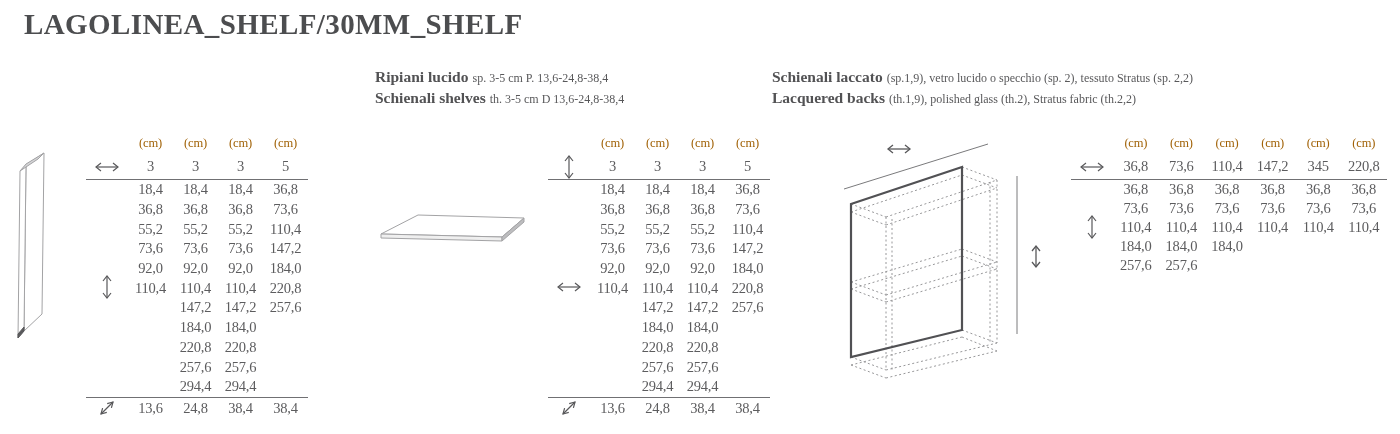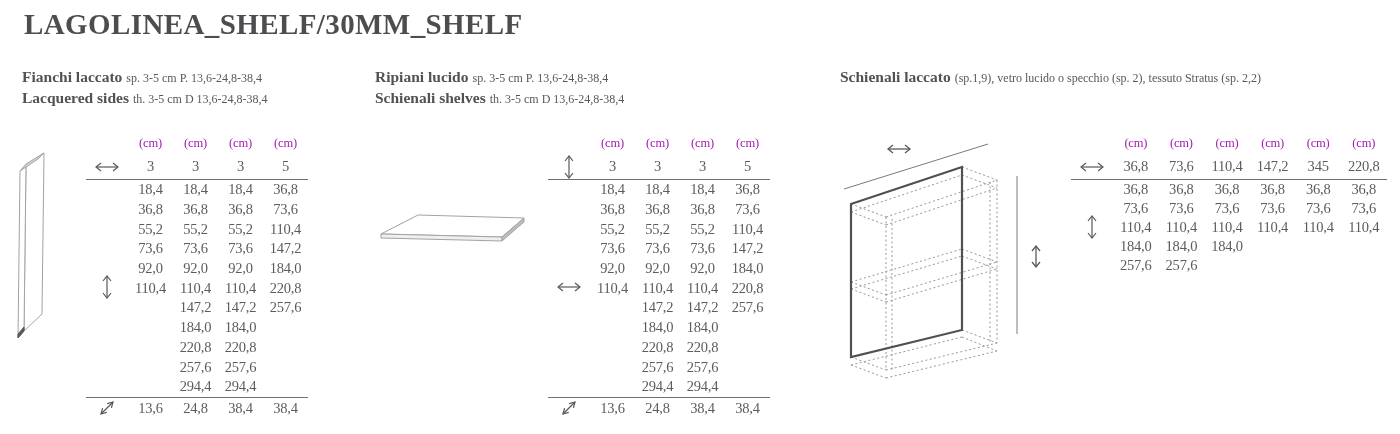--- a/index.html
+++ b/index.html
@@ -4,73 +4,67 @@
 <style>
   html,body{margin:0;padding:0;background:#fff;}
   body{width:1400px;height:434px;position:relative;overflow:hidden;
        font-family:"Liberation Sans",sans-serif;color:#58585a;}
   .canvas{position:absolute;inset:0;background:#fff;font-family:Liberation Serif, serif;}
 
   .page-title{position:absolute;left:24px;top:8px;margin:0;
     font-size:29px;font-weight:700;letter-spacing:.4px;color:#4c4d4f;}
 
   .sec{position:absolute;top:67px;line-height:20px;white-space:nowrap;}
-  #sec-0{left:22px;} #sec-1{left:375px;} #sec-2{left:840px;}
+  #sec-0{left:22px;} #sec-1{left:375px;} #sec-2{left:772px;}
   .sec-bold{font-size:15.5px;font-weight:700;color:#525254;}
   .sec-spec{font-size:12px;font-weight:400;color:#58585a;}
 
   .drawing{position:absolute;}
   #draw-side{left:0px;top:140px;}
   #draw-shelf{left:375px;top:200px;}
   #draw-cabinet{left:835px;top:133px;}
 
   .dtable{position:absolute;top:133px;}
   #table-0{left:86px;} #table-1{left:548px;} #table-2{left:1071px;}
   .trow{display:flex;align-items:center;}
   .tcell{text-align:center;font-size:14.5px;color:#5c5c5e;letter-spacing:-0.2px;}
-  .unit{font-size:12.5px;color:#a21caf;}
+  .unit{font-size:12.5px;color:#a16207;}
   .rule-below{border-bottom:1.2px solid #707073;}
   .rule-above{border-top:1.2px solid #707073;}
   .icon-cell{display:flex;align-items:center;justify-content:center;}
   .side-icon{position:absolute;display:flex;align-items:center;justify-content:center;}
   svg{display:block;}
 </style>
 </head>
 <body>
 
 <div class="canvas">
 
   <h1 class="page-title">LAGOLINEA_SHELF/30MM_SHELF</h1>
 
-  <div class="sec" id="sec-0">
-    <div>
-      <span class="sec-bold">Fianchi laccato</span>
-      <span class="sec-spec">sp. 3-5 cm P. 13,6-24,8-38,4</span>
-    </div>
-    <div>
-      <span class="sec-bold">Lacquered sides</span>
-      <span class="sec-spec">th. 3-5 cm D 13,6-24,8-38,4</span>
-    </div>
-  </div>
 
   <div class="sec" id="sec-1">
     <div>
       <span class="sec-bold">Ripiani lucido</span>
       <span class="sec-spec">sp. 3-5 cm P. 13,6-24,8-38,4</span>
     </div>
     <div>
       <span class="sec-bold">Schienali shelves</span>
       <span class="sec-spec">th. 3-5 cm D 13,6-24,8-38,4</span>
     </div>
   </div>
 
   <div class="sec" id="sec-2">
     <div>
       <span class="sec-bold">Schienali laccato</span>
       <span class="sec-spec">(sp.1,9), vetro lucido o specchio (sp. 2), tessuto Stratus (sp. 2,2)</span>
+    </div>
+    <div>
+      <span class="sec-bold">Lacquered backs</span>
+      <span class="sec-spec">(th.1,9), polished glass (th.2), Stratus fabric (th.2,2)</span>
     </div>
   </div>
 
   <svg id="draw-side" class="drawing" width="70" height="210">
     <g stroke="#a3a3a5" stroke-width="1" fill="#ffffff">
       <polygon points="26,25 44,13 42,174 24,191"></polygon>
       <polygon points="20,31 26,25 24,191 18,198"></polygon>
       <polygon points="20,31 26,24 44,13 38,19" fill="#d4d4d6"></polygon>
       <polygon points="18,194 24,187 24,191 18,198" fill="#59595b" stroke="#59595b"></polygon>
     </g>

